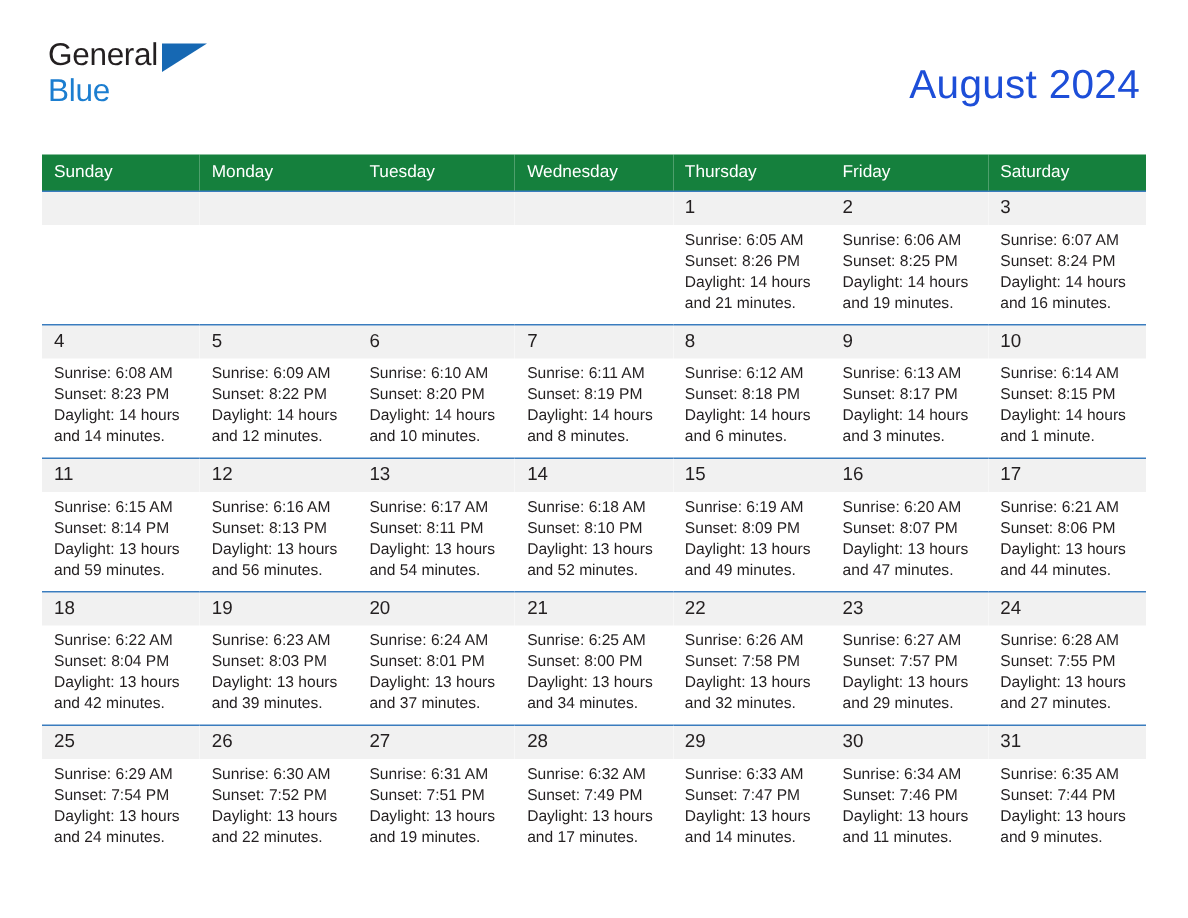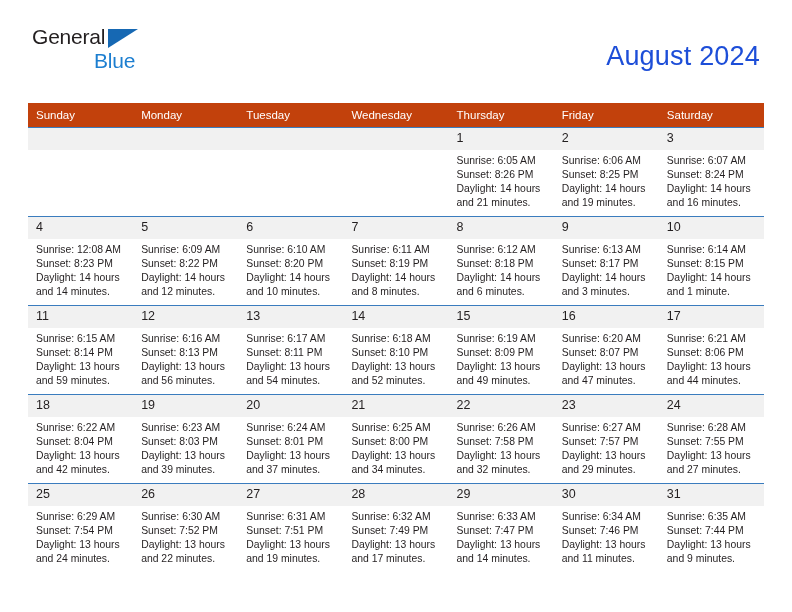--- a/index.html
+++ b/index.html
@@ -46,21 +46,20 @@
   .logo-tri {
     position: absolute;
     left: 76px;
     top: 3px;
     width: 0;
     height: 0;
     border-left: 30px solid #1668b3;
     border-bottom: 19px solid transparent;
   }
   .logo-row2 {
-    margin-left: 62px;
     margin-top: 1px;
     font-size: 21px;
     color: #1c7ed0;
     letter-spacing: -0.2px;
   }
   .title {
     position: absolute;
     right: 4px;
     top: 41px;
     font-size: 27px;
@@ -78,21 +77,21 @@
   
   .calendar {
     position: absolute;
     left: 28px;
     top: 103px;
     width: 736px;
     border-collapse: collapse;
     table-layout: fixed;
   }
   .calendar th {
-    background: #c2410c;
+    background: #15803d;
     color: #ffffff;
     font-size: 11.5px;
     font-weight: normal;
     text-align: left;
     padding: 6px 0 6px 8px;
     height: 11px;
   }
   .calendar td {
     vertical-align: top;
     padding: 0;
@@ -200,21 +199,21 @@
             <div>Daylight: 14 hours</div>
             <div>and 16 minutes.</div>
           </div>
         </td>
       </tr>
 
       <tr class="week">
         <td>
           <div class="daynum">4</div>
           <div class="cellbody">
-            <div>Sunrise: 12:08 AM</div>
+            <div>Sunrise: 6:08 AM</div>
             <div>Sunset: 8:23 PM</div>
             <div>Daylight: 14 hours</div>
             <div>and 14 minutes.</div>
           </div>
         </td>
         <td>
           <div class="daynum">5</div>
           <div class="cellbody">
             <div>Sunrise: 6:09 AM</div>
             <div>Sunset: 8:22 PM</div>

